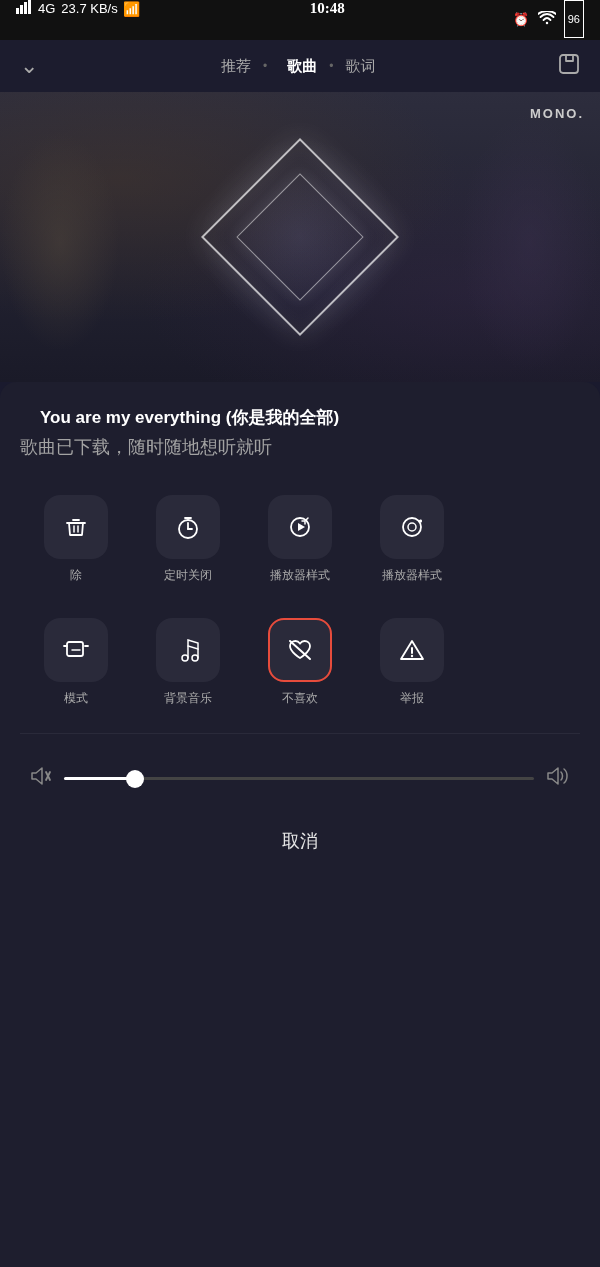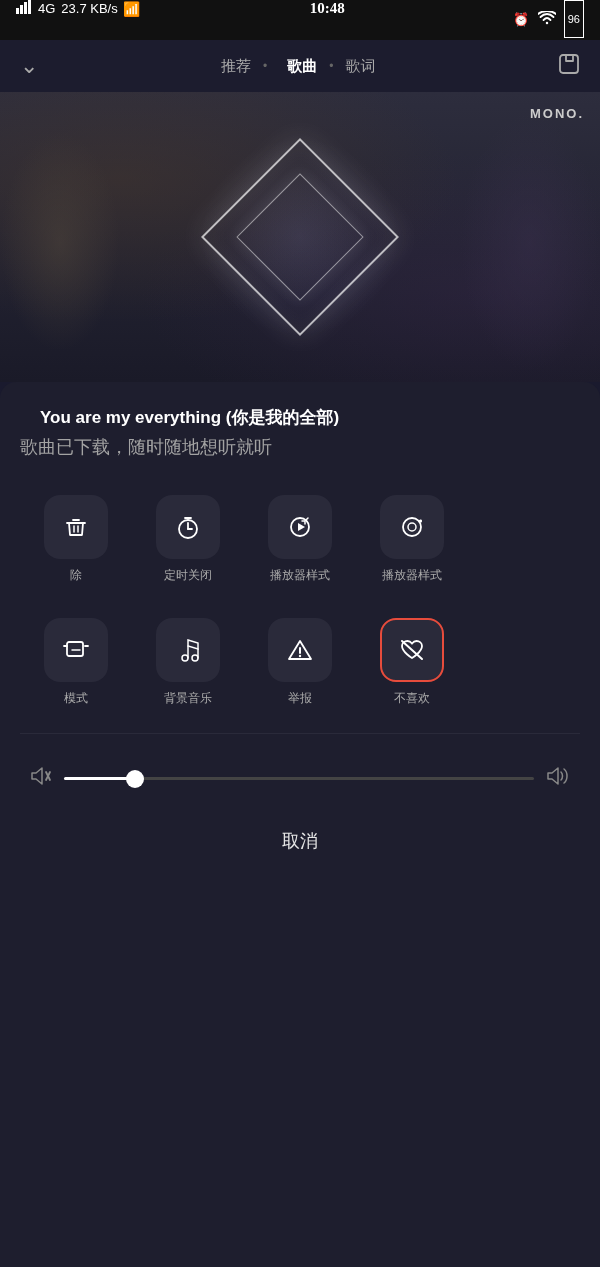--- a/index.html
+++ b/index.html
@@ -367,38 +367,38 @@
           <path d="M14 4 L24 7 L24 13 L14 10 Z" stroke="#fff" stroke-width="1.5" fill="none"></path>
           <path d="M14 10 L14 22 M24 13 L24 22" stroke="#fff" stroke-width="1.5" stroke-linecap="round"></path>
           <circle cx="11" cy="22" r="3" stroke="#fff" stroke-width="1.5" fill="none"></circle>
           <circle cx="21" cy="22" r="3" stroke="#fff" stroke-width="1.5" fill="none"></circle>
         </svg>
       </div>
       <span class="menu-label">背景音乐</span>
     </div>
 
     <div class="menu-item">
-      <div class="menu-icon-box">
-        <svg width="28" height="28" viewBox="0 0 28 28" fill="none">
-          <path d="M14 5 L25 23 L3 23 Z" stroke="#fff" stroke-width="1.8" fill="none" stroke-linejoin="round"></path>
-          <path d="M14 12 L14 17" stroke="#fff" stroke-width="2" stroke-linecap="round"></path>
-          <circle cx="14" cy="20" r="1.2" fill="#fff"></circle>
-        </svg>
-      </div>
-      <span class="menu-label">举报</span>
-    </div>
-
-    <div class="menu-item">
       <div class="menu-icon-box highlighted">
         <svg width="30" height="28" viewBox="0 0 30 28" fill="none">
           <path d="M15 22 C15 22 5 16 5 10 C5 7 7.5 5 10.5 5 C12.5 5 14 6.2 15 7.5 C16 6.2 17.5 5 19.5 5 C22.5 5 25 7 25 10 C25 16 15 22 15 22 Z" stroke="#fff" stroke-width="1.8" fill="none"></path>
           <path d="M5 5 L25 23" stroke="#fff" stroke-width="2" stroke-linecap="round"></path>
         </svg>
       </div>
       <span class="menu-label">不喜欢</span>
+    </div>
+
+    <div class="menu-item">
+      <div class="menu-icon-box">
+        <svg width="28" height="28" viewBox="0 0 28 28" fill="none">
+          <path d="M14 5 L25 23 L3 23 Z" stroke="#fff" stroke-width="1.8" fill="none" stroke-linejoin="round"></path>
+          <path d="M14 12 L14 17" stroke="#fff" stroke-width="2" stroke-linecap="round"></path>
+          <circle cx="14" cy="20" r="1.2" fill="#fff"></circle>
+        </svg>
+      </div>
+      <span class="menu-label">举报</span>
     </div>
 
     <div class="menu-item">
     </div>
   </div>
 
   <div class="divider"></div>
 
   <div class="volume-row">
     <span class="vol-icon">

